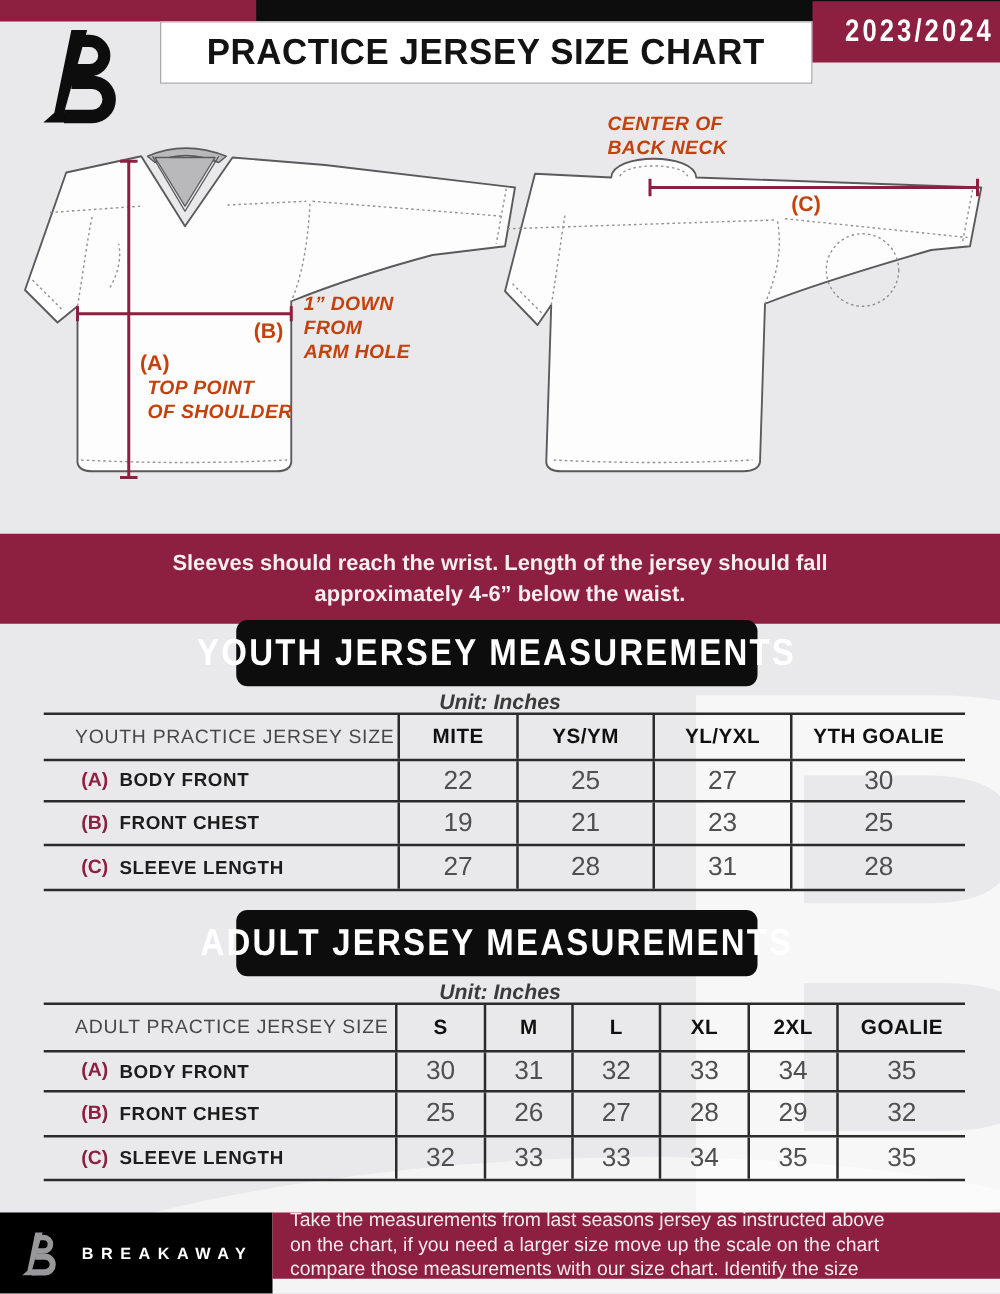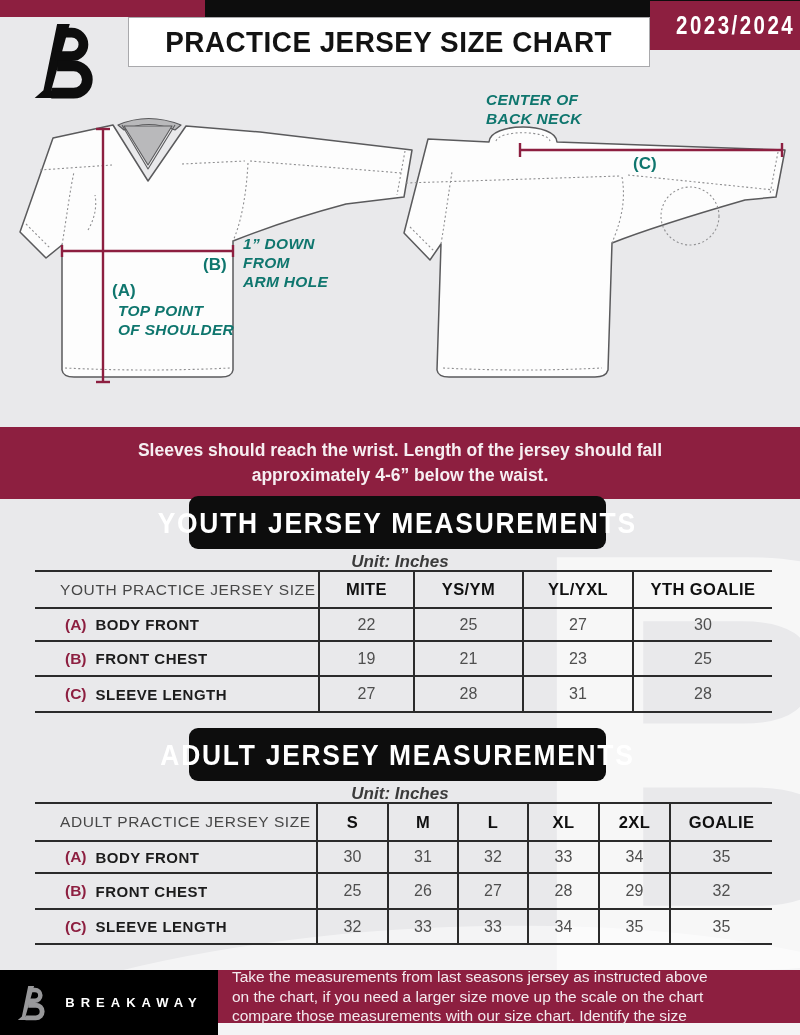--- a/index.html
+++ b/index.html
@@ -36,21 +36,21 @@
     position:absolute; left:650px; top:1px; width:172px; height:49px;
     background:#8d1f40; z-index:3; display:flex; align-items:center; justify-content:center;
   }
   .season-badge span {
     color:#ffffff; font-size:25px; font-weight:700; letter-spacing:3px;
     transform:scaleX(0.82); white-space:nowrap;
   }
   .logo-top { position:absolute; left:26px; top:22px; z-index:3; }
   
   .diagram-svg { position:absolute; left:0; top:0; z-index:1; }
-  .ann { position:absolute; z-index:2; color:#0f766e; white-space:nowrap; }
+  .ann { position:absolute; z-index:2; color:#c2410c; white-space:nowrap; }
   .ann.key { font-weight:800; font-size:17px; font-style:normal; }
   .ann.note { font-style:italic; font-size:15.5px; font-weight:600; line-height:19px; letter-spacing:0.3px; }
   
   .notice {
     position:absolute; left:0; top:427px; width:800px; height:72px; background:#8d1f40; z-index:2;
     display:flex; flex-direction:column; align-items:center; justify-content:center;
     color:#f6eef1; font-size:17.5px; line-height:25px; font-weight:700;
   }
   
   .sec-head {
@@ -73,21 +73,21 @@
   .td { display:flex; align-items:center; justify-content:center; }
   .td.vline { border-left:2px solid #2b2b2b; }
   .td.label-h {
     justify-content:flex-start; padding-left:25px;
     color:#474747; font-size:15.5px; font-weight:500; letter-spacing:0.6px;
   }
   .td.col-h { color:#101010; font-size:16.5px; font-weight:700; letter-spacing:0.4px; }
   .td.rowlabel { justify-content:flex-start; padding-left:30px; gap:9px; }
   .td.rowlabel .key { color:#8d1f40; font-weight:800; font-size:15.5px; }
   .td.rowlabel .lbl { color:#1c1c1c; font-weight:600; font-size:15px; letter-spacing:0.5px; }
-  .td.val { color:#4f4f4f; font-size:16px; font-weight:400; }
+  .td.val { color:#4f4f4f; font-size:21px; font-weight:400; }
   
   .footer-black {
     position:absolute; left:0; top:970px; width:218px; height:65px; background:#000000; z-index:4;
     display:flex; align-items:center; justify-content:center; gap:20px;
   }
   .footer-black .brand {
     color:#ffffff; font-size:13px; font-weight:700; letter-spacing:6px; white-space:nowrap;
   }
   .footer-maroon {
     position:absolute; left:218px; top:970px; width:582px; height:53px; background:#8d1f40; z-index:4;

